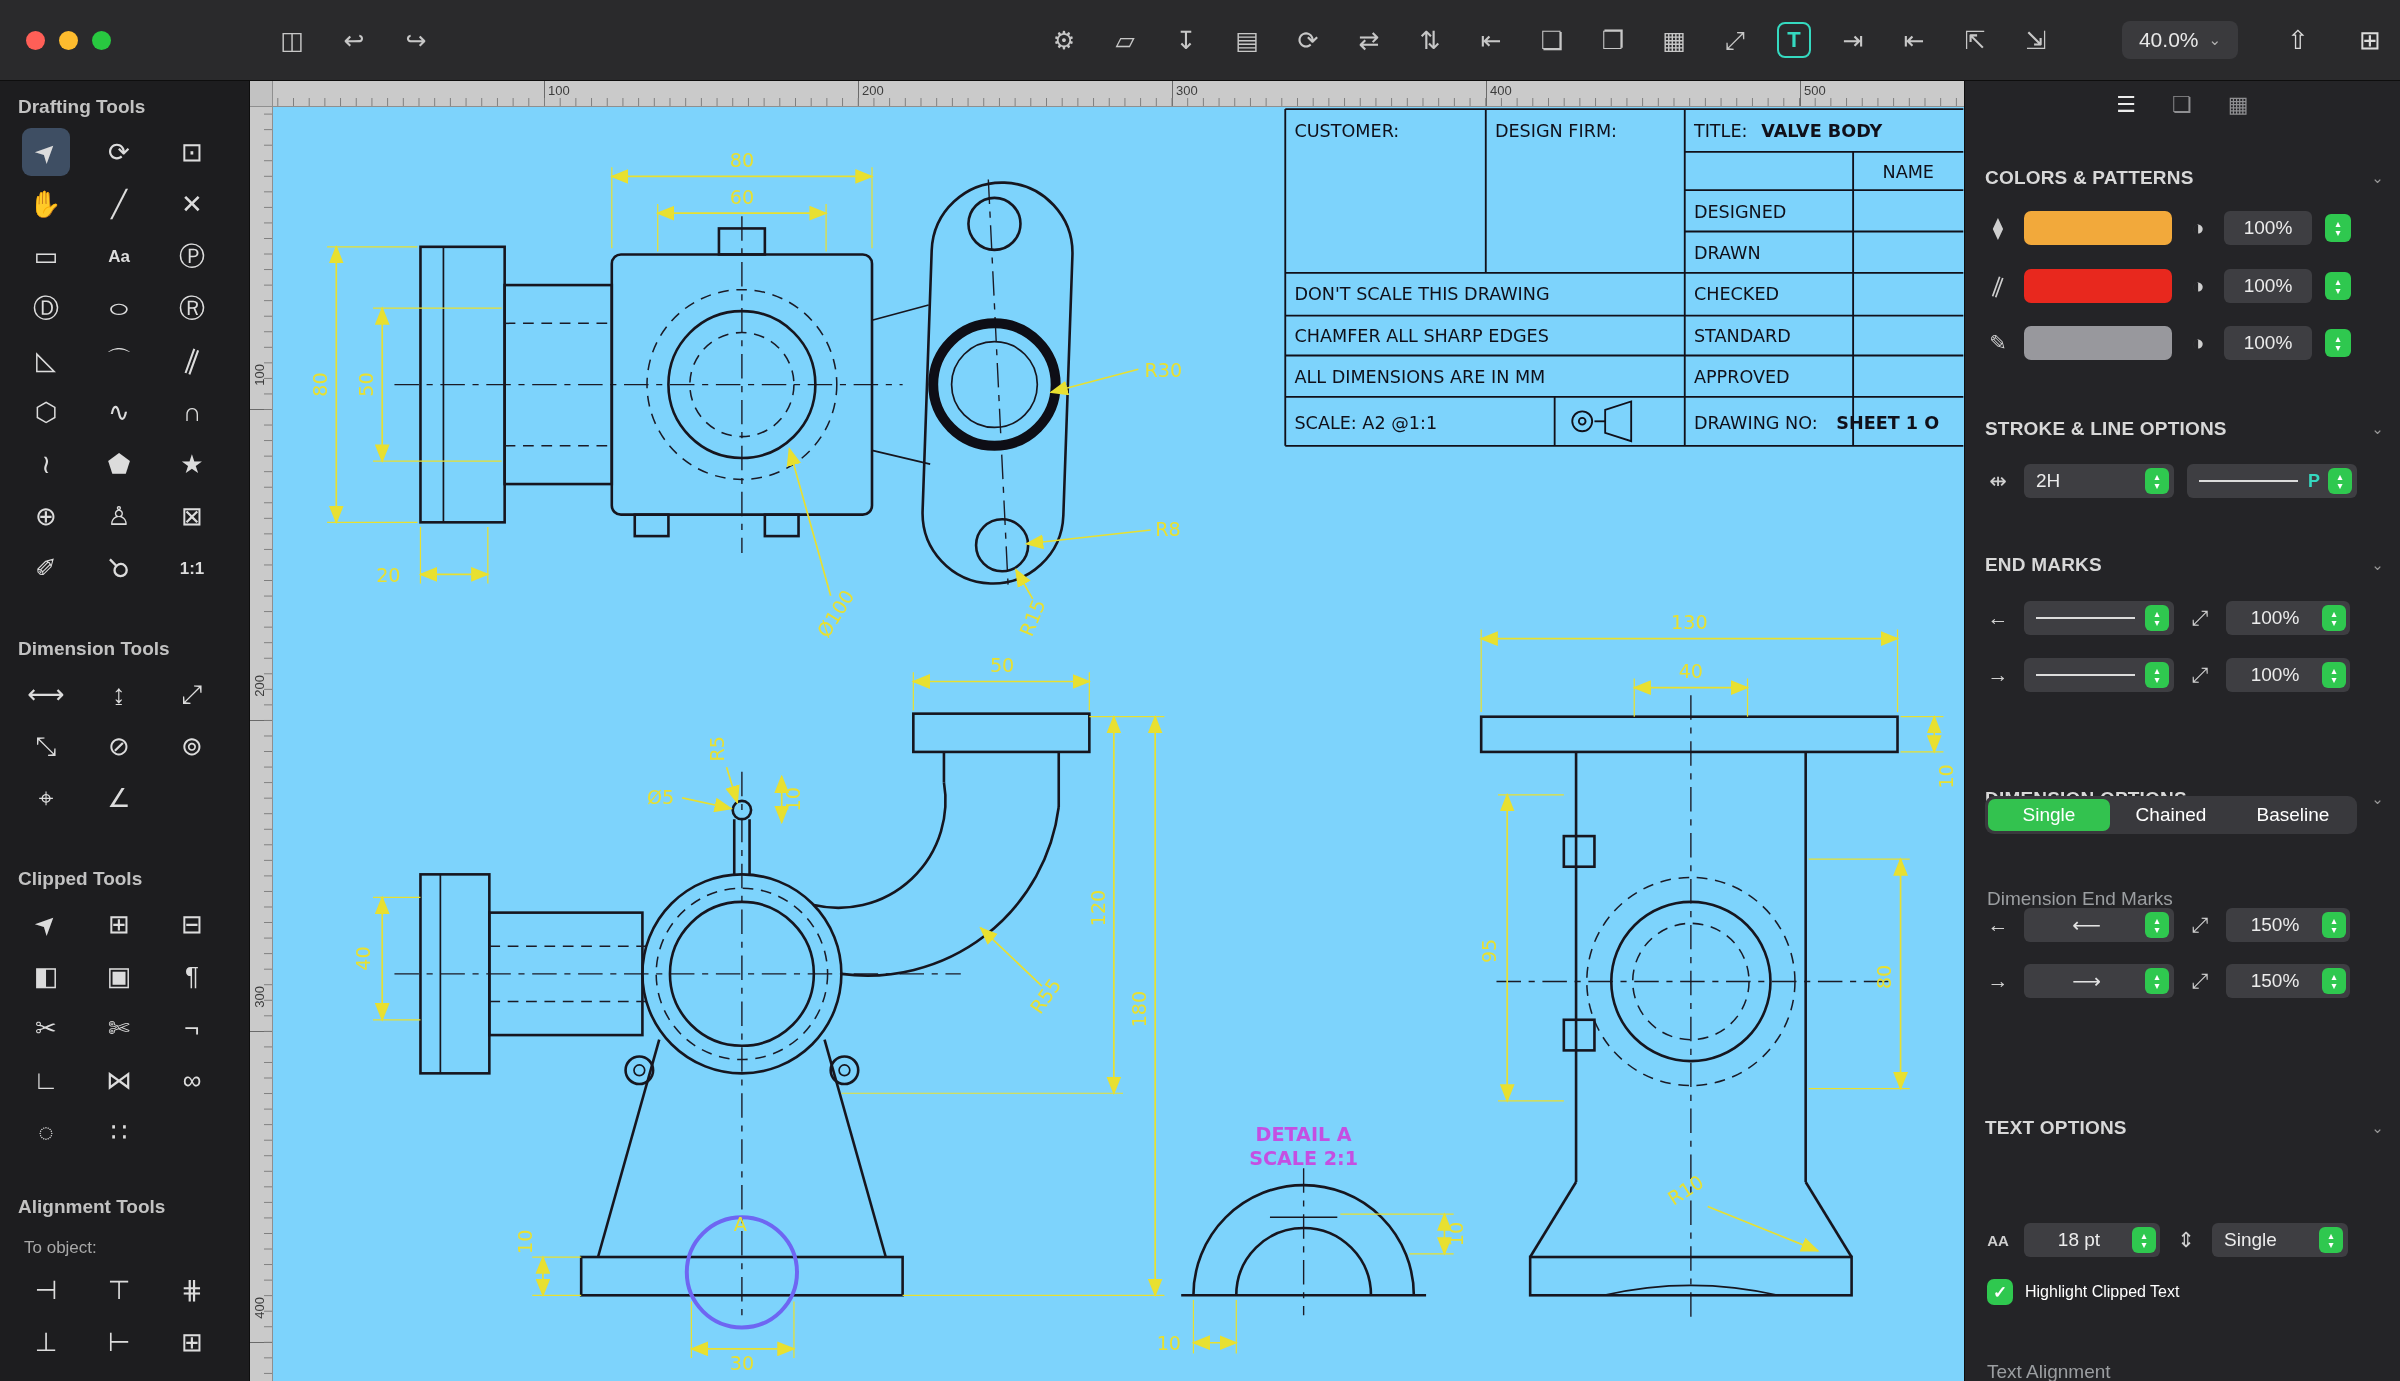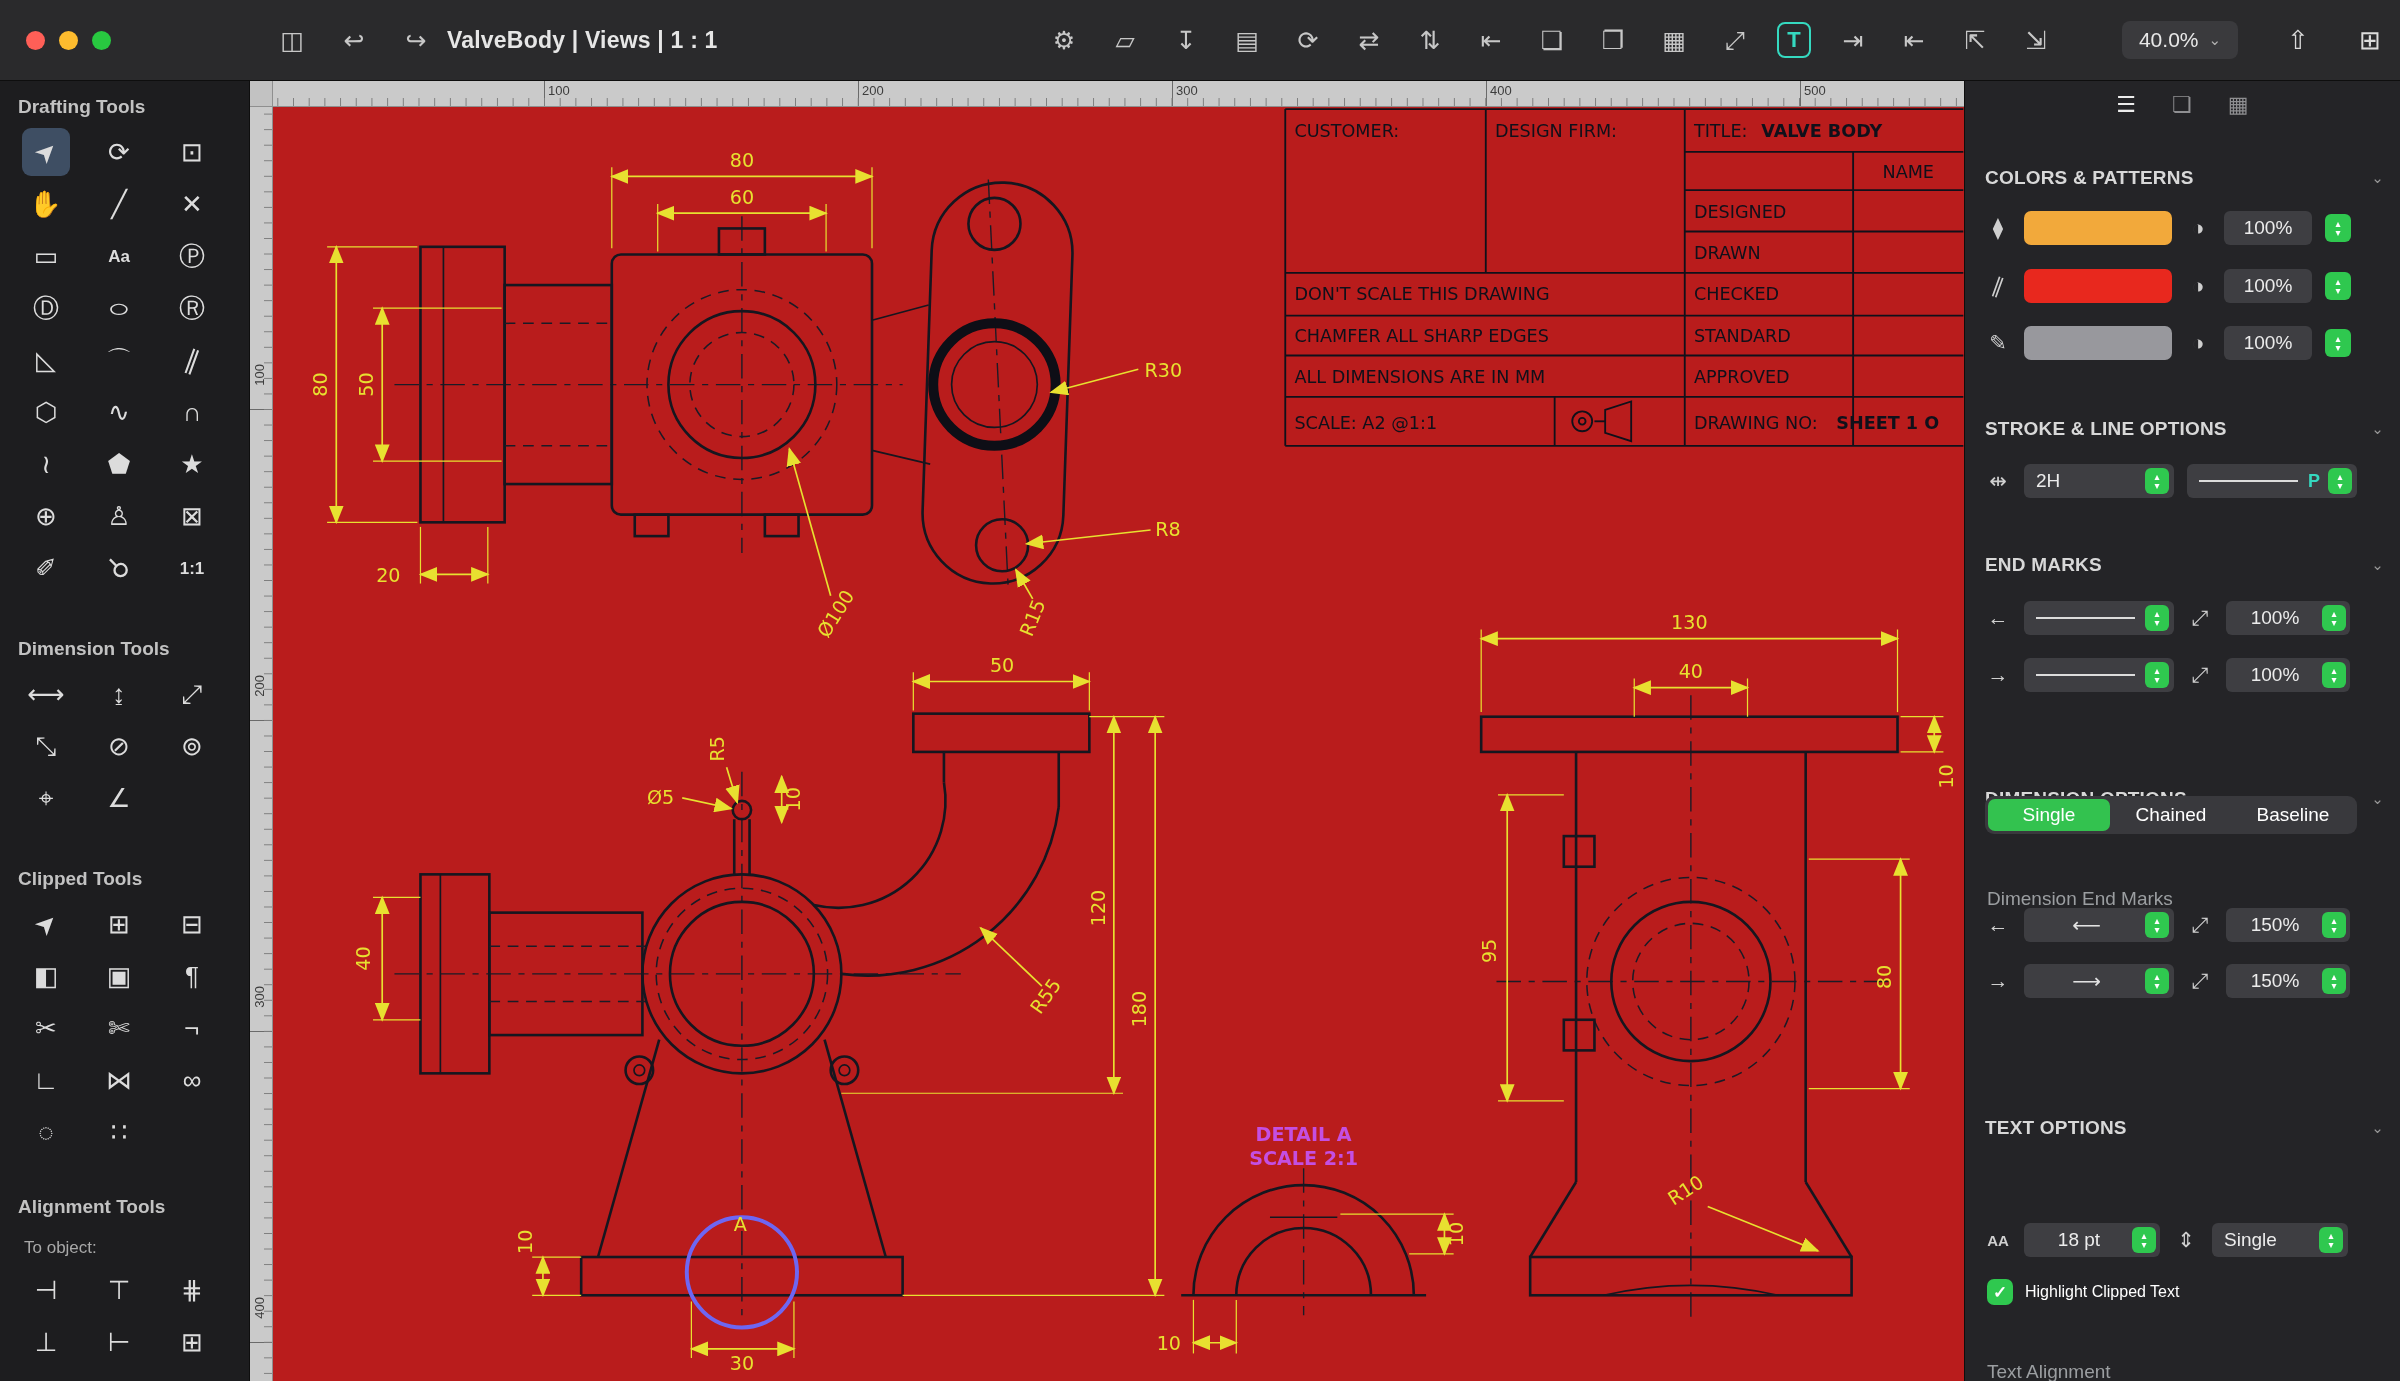--- a/index.html
+++ b/index.html
@@ -40,21 +40,21 @@
   .tool.sel{background:#3e4e63}
   .tool.txt .g{font-size:17px;font-weight:700}
   .tool.wide .g{transform:scaleX(1.5)}
   .tool.r315 .g{transform:rotate(-45deg)}
   .tool.r20 .g{transform:rotate(20deg)}
   .tool.r135 .g{transform:rotate(135deg)}
   .tool.fx .g{transform:scaleX(-1)}
   .mt46{margin-top:46px}.mt40{margin-top:40px}.mt8{margin-top:8px}
 
   
-  .canvas{position:absolute;left:250px;top:80px;right:436px;bottom:0;background:#b91c1c;overflow:hidden}
+  .canvas{position:absolute;left:250px;top:80px;right:436px;bottom:0;background:#7dd3fc;overflow:hidden}
   .ruler-top{position:absolute;left:0;right:0;top:0;height:26px;background:#cacaca;border-bottom:1px solid #8f8f8f}
   .ruler-top::before{content:"";position:absolute;inset:0;
       background-image:linear-gradient(90deg,#6a6a6a 0 1px,transparent 1px);
       background-size:314px 100%;background-position:294px 0;background-repeat:repeat}
   .ruler-top::after{content:"";position:absolute;left:0;right:0;bottom:0;height:8px;
       background-image:linear-gradient(90deg,#7e7e7e 0 1px,transparent 1px);
       background-size:15.7px 100%;background-position:294px 0;background-repeat:repeat}
   .ruler-left{position:absolute;left:0;top:26px;bottom:0;width:22px;background:#cacaca;border-right:1px solid #8f8f8f}
   .ruler-left::before{content:"";position:absolute;inset:0;
       background-image:linear-gradient(#6a6a6a 0 1px,transparent 1px);
@@ -138,21 +138,20 @@
       <span class="tool">
         <span class="g">◫</span>
       </span>
       <span class="tool">
         <span class="g">↩</span>
       </span>
       <span class="tool">
         <span class="g">↪</span>
       </span>
     </div>
-  <div class="win-title">ValveBody | Views | 1 : 1</div>
   <div class="tb-group">
       <span class="tool">
         <span class="g">⚙</span>
       </span>
       <span class="tool">
         <span class="g">▱</span>
       </span>
       <span class="tool">
         <span class="g">↧</span>
       </span>

